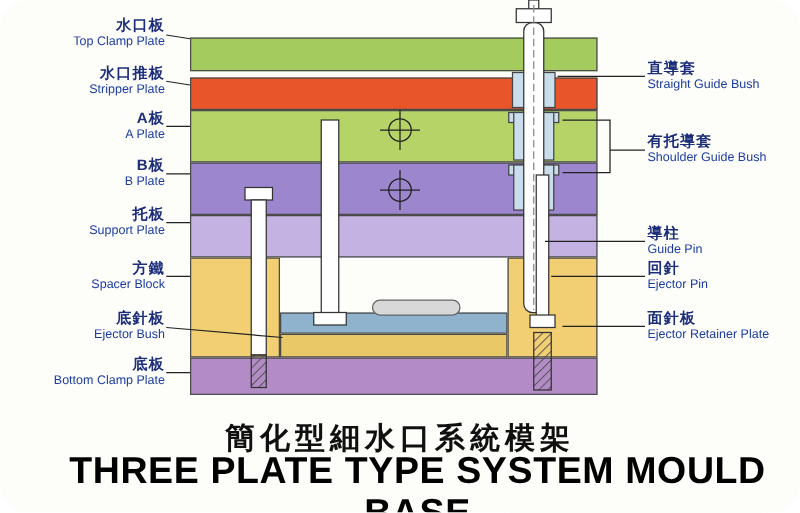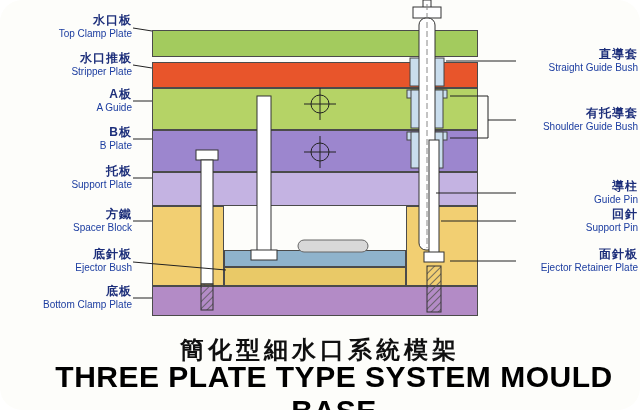--- a/index.html
+++ b/index.html
@@ -3,21 +3,21 @@
 <meta charset="utf-8">
 <style>
   * { margin:0; padding:0; box-sizing:border-box; }
   html,body { background:#ffffff; font-family:"Liberation Sans", sans-serif; }
   .stage { position:relative; width:640px; height:410px; background:#fdfdfa; overflow:hidden;border-radius:22px; }
   .plate { position:absolute; border:1px solid #4b4b4b; }
   .label { position:absolute; line-height:1.15; }
   .label .zh { font-size:12px; font-weight:bold; color:#1c2e7a; letter-spacing:1px; }
   .label .en { font-size:10px; font-weight:normal; color:#1c3da0; }
   .label.left  { left:2px;  width:130px; text-align:right; }
-  .label.right { left:518px; width:120px; text-align:right; }
+  .label.right { left:518px; width:120px; text-align:left; }
   svg.overlay { position:absolute; left:0; top:0; pointer-events:none; }
   .title-zh { position:absolute; top:334px; left:0; width:100%; text-align:center;
               font-size:24px; font-weight:bold; letter-spacing:4px; color:#101010; }
   .title-en { position:absolute; top:360px; left:0; width:100%; text-align:center;
               font-size:30px; font-weight:bold; color:#000000; letter-spacing:0.5px;padding-left:28px; }
 </style>
 </head>
 <body>
 
 <div class="stage">
@@ -113,21 +113,21 @@
   <div class="label left" style="top:14px">
     <div class="zh">水口板</div>
     <div class="en">Top Clamp Plate</div>
   </div>
   <div class="label left" style="top:52px">
     <div class="zh">水口推板</div>
     <div class="en">Stripper Plate</div>
   </div>
   <div class="label left" style="top:88px">
     <div class="zh">A板</div>
-    <div class="en">A Guide</div>
+    <div class="en">A Plate</div>
   </div>
   <div class="label left" style="top:126px">
     <div class="zh">B板</div>
     <div class="en">B Plate</div>
   </div>
   <div class="label left" style="top:165px">
     <div class="zh">托板</div>
     <div class="en">Support Plate</div>
   </div>
   <div class="label left" style="top:208px">
@@ -150,21 +150,21 @@
   <div class="label right" style="top:107px">
     <div class="zh">有托導套</div>
     <div class="en">Shoulder Guide Bush</div>
   </div>
   <div class="label right" style="top:180px">
     <div class="zh">導柱</div>
     <div class="en">Guide Pin</div>
   </div>
   <div class="label right" style="top:208px">
     <div class="zh">回針</div>
-    <div class="en">Support Pin</div>
+    <div class="en">Ejector Pin</div>
   </div>
   <div class="label right" style="top:248px">
     <div class="zh">面針板</div>
     <div class="en">Ejector Retainer Plate</div>
   </div>
 
   <div class="title-zh">簡化型細水口系統模架</div>
   <div class="title-en">THREE PLATE TYPE SYSTEM MOULD BASE</div>
 
 </div>

